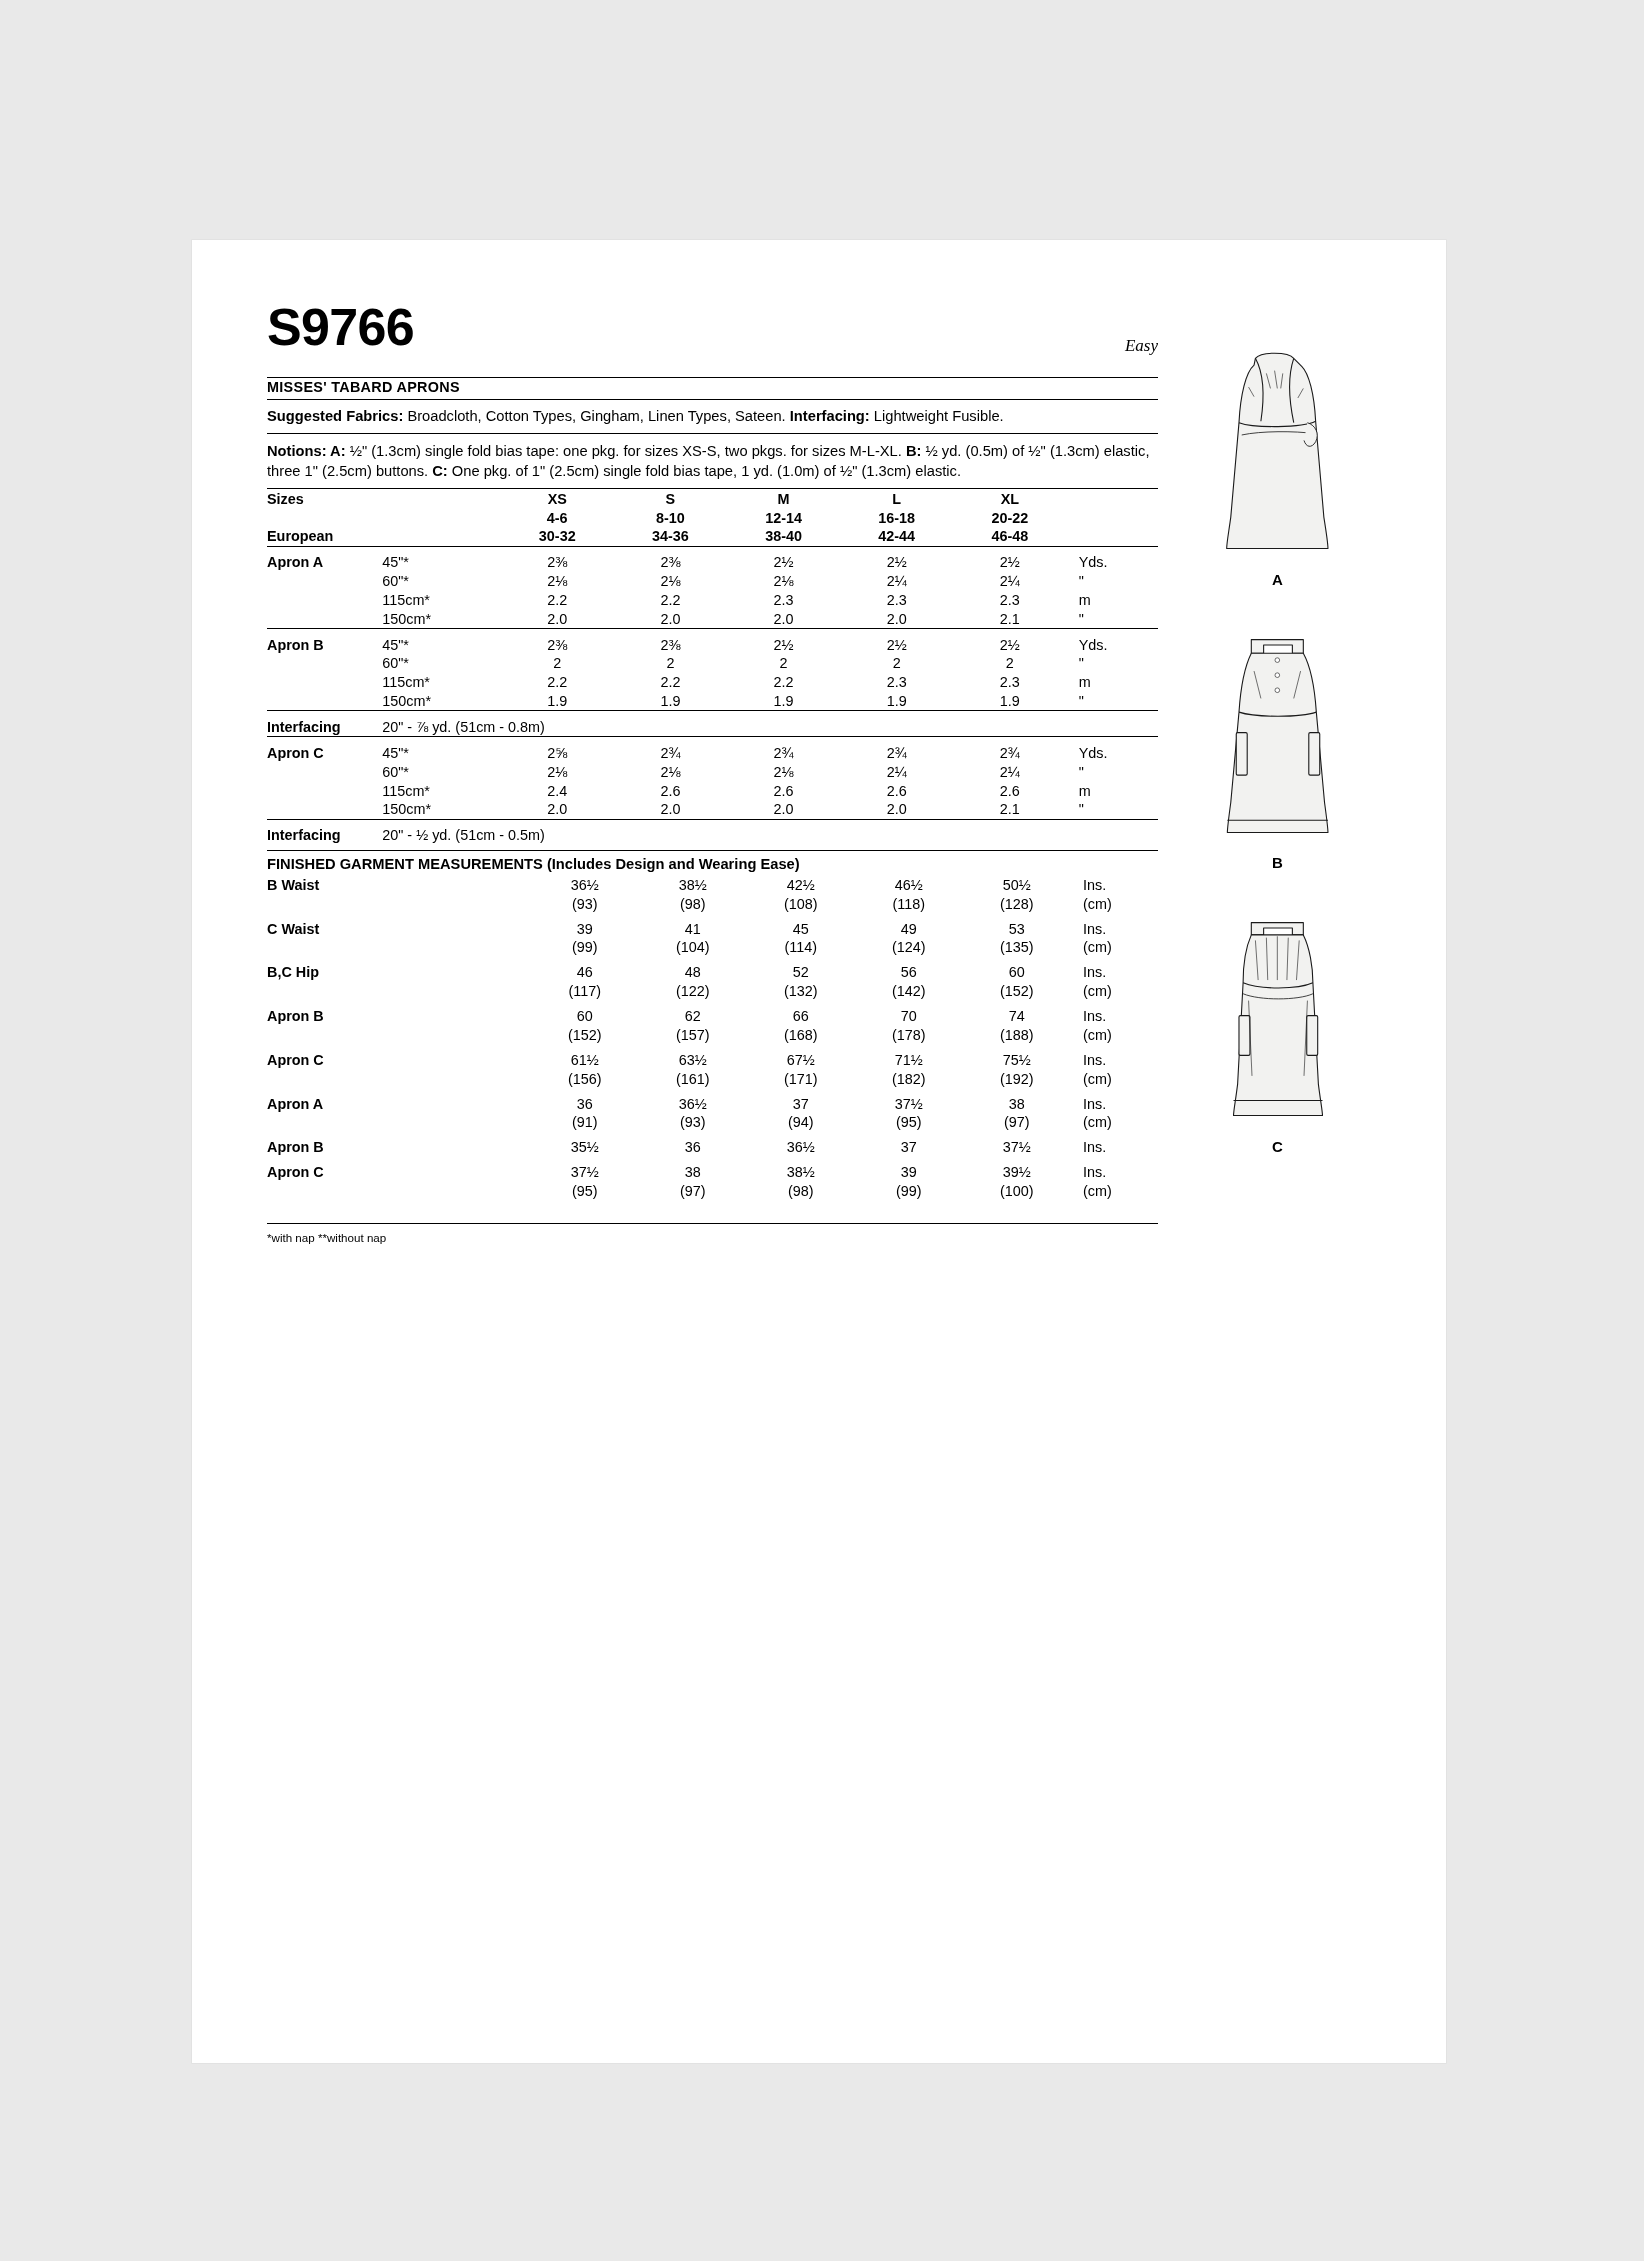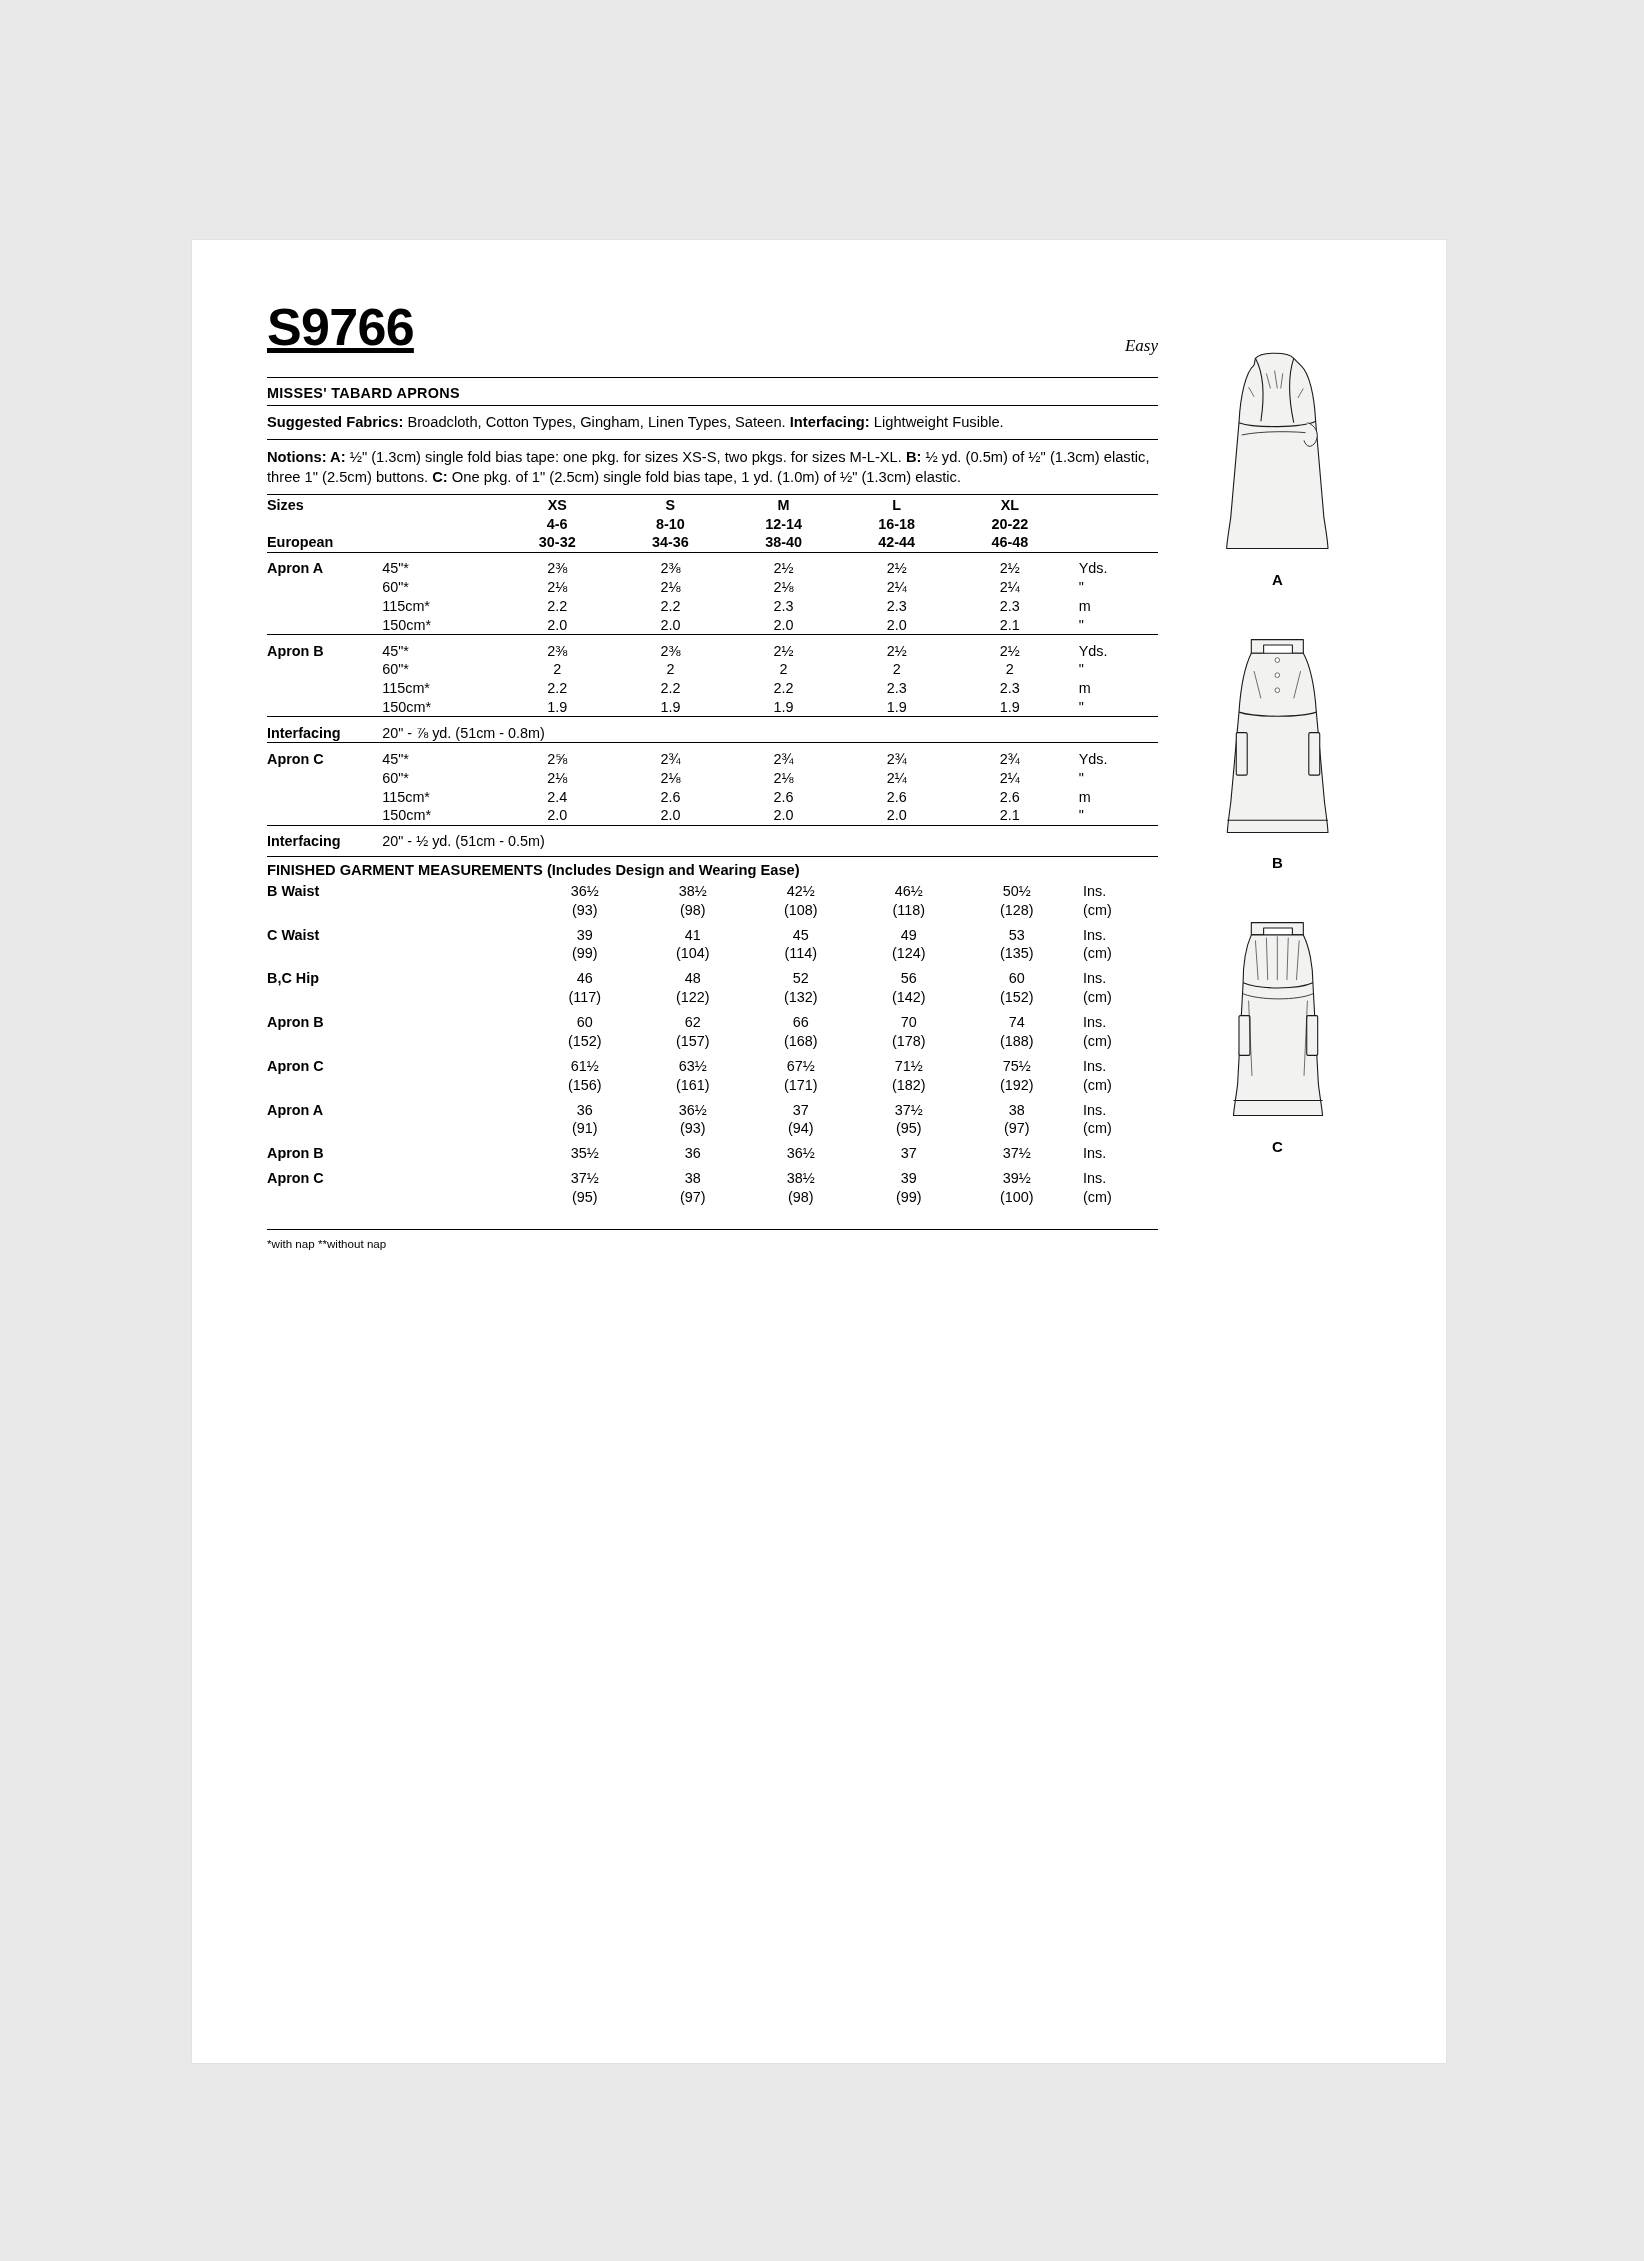--- a/index.html
+++ b/index.html
@@ -48,36 +48,35 @@
     height: 82px;
   }
   .pattern-number {
     font-size: 52px;
     font-weight: bold;
     letter-spacing: -0.7px;
     line-height: 1;
     position: absolute;
     left: 0;
     top: 5.5px;
-    text-decoration: underline;
   }
   .difficulty {
     position: absolute;
     right: 0;
     top: 41px;
     font-size: 17px;
     font-style: italic;
     font-family: "Liberation Serif", serif;
   }
   .subtitle {
     font-size: 14.4px;
     font-weight: bold;
     letter-spacing: 0.3px;
     padding-bottom: 4.1px;
-    margin-top: 7px;
+    margin-top: 1px;
   }
   .rule {
     border-top: 1.4px solid #000;
     height: 0;
   }
   .rule-thin {
     border-top: 0.7px solid #000;
     height: 0;
   }
   .para {

